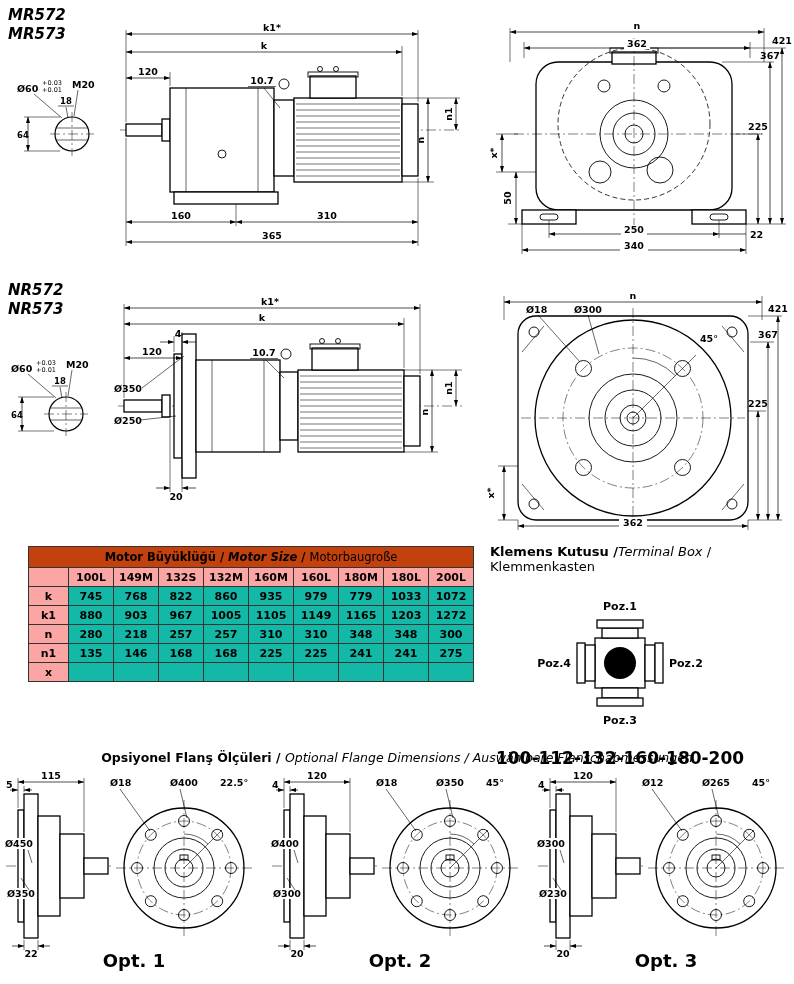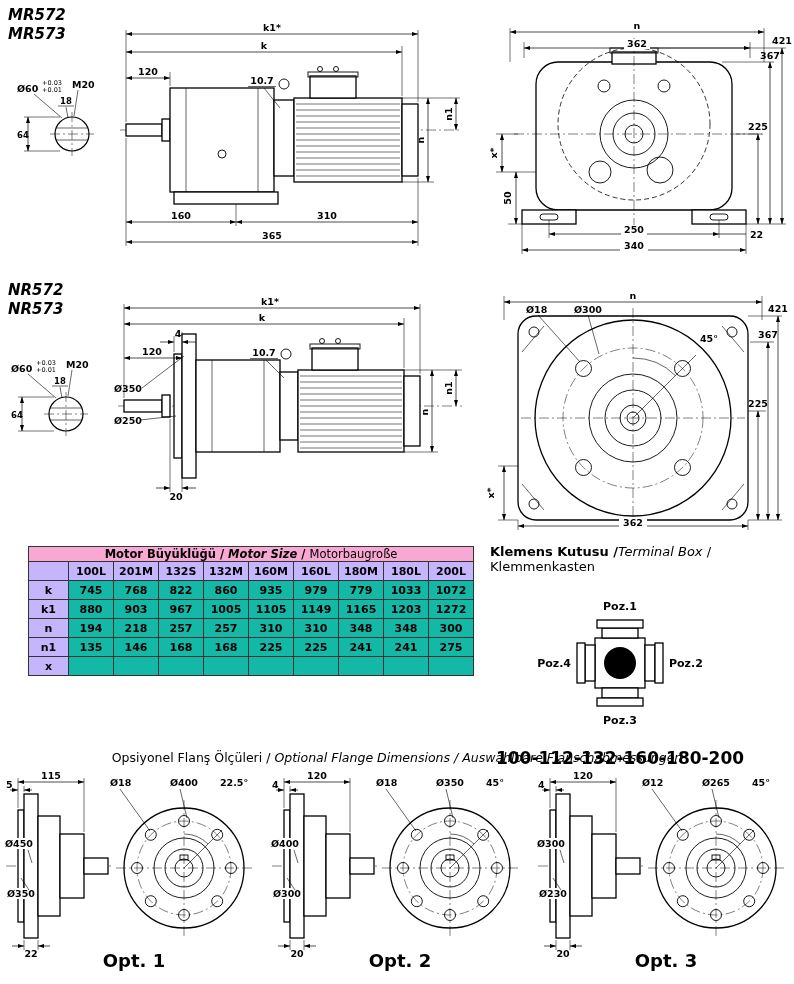--- a/index.html
+++ b/index.html
@@ -18,34 +18,34 @@
   svg .ext  { stroke:#000; stroke-width:0.55; fill:none; }
   svg .dim  { stroke:#000; stroke-width:0.7; fill:none; }
   svg .cl   { stroke:#000; stroke-width:0.5; fill:none; stroke-dasharray:10 3 2 3; }
   svg .dash { stroke:#000; stroke-width:0.8; fill:none; stroke-dasharray:5 3; }
   svg g.fins line { stroke:#000; stroke-width:0.55; }
   svg .lbg { fill:#fff; }
 
   
   .dim-table { border-collapse:collapse; table-layout:fixed; width:445px; font-size:11px; }
   .dim-table th, .dim-table td { border:1px solid #333; height:19px; text-align:center; vertical-align:middle; padding:0; }
-  .dim-table th { background:#c4b5fd; font-weight:bold; }
+  .dim-table th { background:#fca5a5; font-weight:bold; }
   .dim-table td { background:#14b8a6; font-weight:bold; }
-  .dim-table .titlecell { height:15px; background:#f9a8d4; font-size:11.5px; }
+  .dim-table .titlecell { height:21px; background:#c2410c; font-size:11.5px; }
   .t-tr { font-weight:bold; }
   .t-en { font-style:italic; font-weight:bold; }
   .t-de { font-weight:normal; }
 
   .tb-title { font-size:13px; }
   .tb-title .b { font-weight:bold; }
   .tb-title .i { font-style:italic; }
   .tb-caption { font-size:17px; font-weight:bold; text-align:center; }
 
   .flange-title { width:100%; text-align:center; font-size:12.5px; }
-  .flange-title .b { font-weight:normal;margin-top:32px; }
+  .flange-title .b { font-weight:bold;margin-top:32px; }
   .flange-title .i { font-style:italic; }
   .opt-label { position:absolute; left:0; top:180px; width:100%; text-align:center; font-weight:bold; font-size:18px; }
 </style>
 </head>
 <body>
 
 <div class="page">
 
   <svg width="0" height="0" style="position:absolute">
     <defs>
@@ -387,21 +387,21 @@
     </colgroup>
     <thead>
       <tr>
         <th class="titlecell" colspan="10">
           <span class="t-tr">Motor Büyüklüğü</span><span> / </span><span class="t-en">Motor Size</span><span> / </span><span class="t-de">Motorbaugroße</span>
         </th>
       </tr>
       <tr>
         <th></th>
       <th>100L</th>
-          <th>201M</th>
+          <th>149M</th>
           <th>132S</th>
           <th>132M</th>
           <th>160M</th>
           <th>160L</th>
           <th>180M</th>
           <th>180L</th>
           <th>200L</th>
         </tr>
     </thead>
     <tbody>
@@ -424,21 +424,21 @@
           <td>967</td>
           <td>1005</td>
           <td>1105</td>
           <td>1149</td>
           <td>1165</td>
           <td>1203</td>
           <td>1272</td>
         </tr>
         <tr>
           <th>n</th>
-          <td>194</td>
+          <td>280</td>
           <td>218</td>
           <td>257</td>
           <td>257</td>
           <td>310</td>
           <td>310</td>
           <td>348</td>
           <td>348</td>
           <td>300</td>
         </tr>
         <tr>

